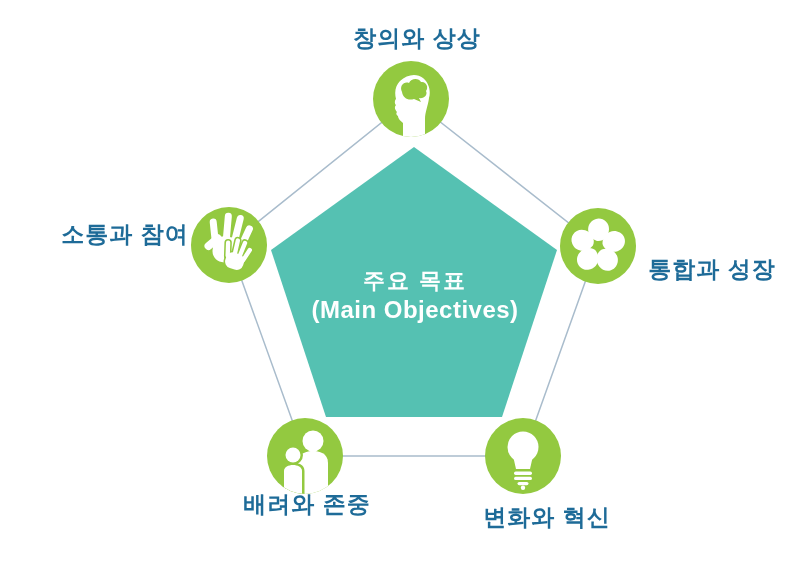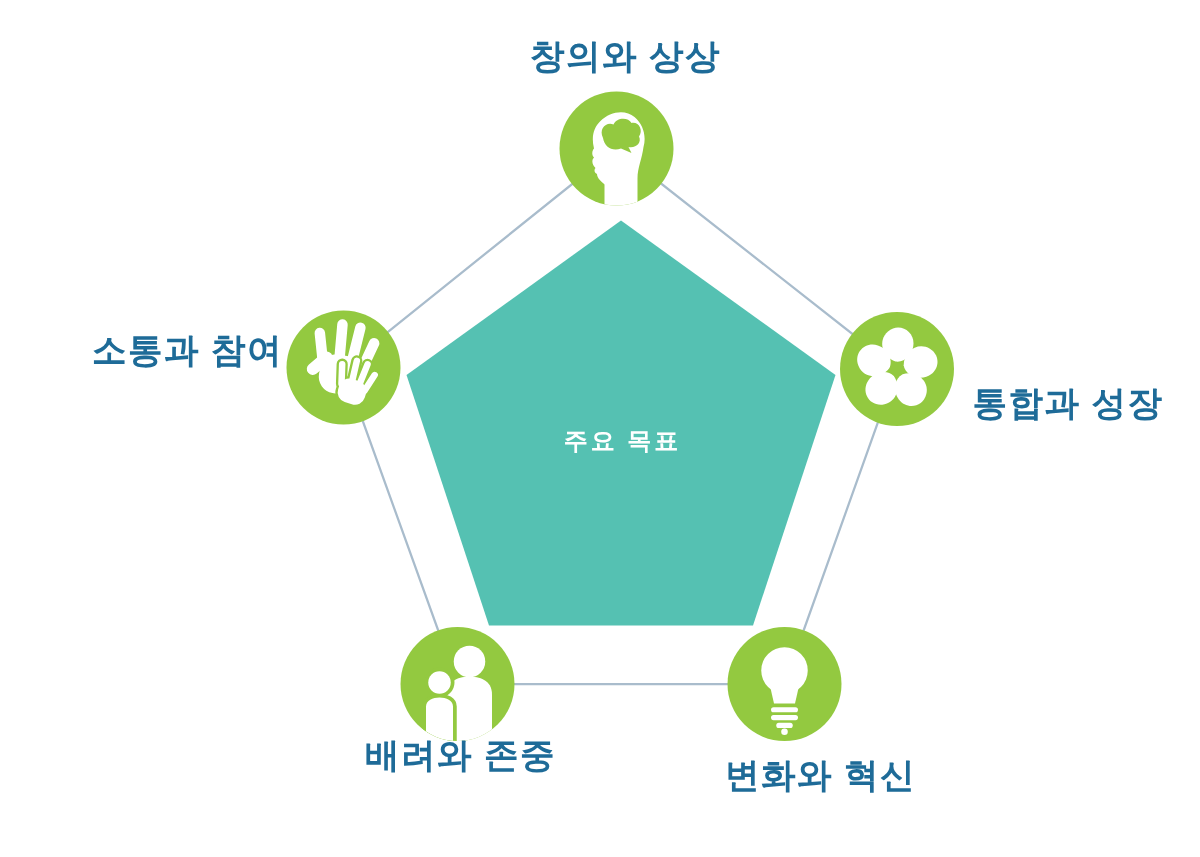--- a/index.html
+++ b/index.html
@@ -40,21 +40,21 @@
   .center-text {
     position: absolute;
     left: 415px;
     top: 295px;
     transform: translate(-50%, -50%);
     text-align: center;
     color: var(--white);
     font-weight: bold;
     white-space: nowrap;
   }
-  .center-text .ko { font-size: 16px; letter-spacing: 2px; margin-bottom: 0; }
+  .center-text .ko { font-size: 22px; letter-spacing: 2px; margin-bottom: 0; }
   .center-text .en { font-size: 24px; letter-spacing: 0.5px; }
 
   .outer-line   { fill: none; stroke: var(--line); stroke-width: 1.5px; }
   .teal-shape   { fill: var(--teal); }
   .node-circle  { fill: var(--green); }
   .icon-white   { fill: var(--white); }
   .icon-green   { fill: var(--green); }
   .icon-outline { stroke: var(--green); stroke-width: 5px; fill: var(--green); stroke-linejoin: round; }
 </style>
 </head>
@@ -169,15 +169,16 @@
   </svg>
 
   <div class="node-label label-top">창의와 상상</div>
   <div class="node-label label-left">소통과 참여</div>
   <div class="node-label label-right">통합과 성장</div>
   <div class="node-label label-bottom-left">배려와 존중</div>
   <div class="node-label label-bottom-right">변화와 혁신</div>
 
   <div class="center-text">
     <div class="ko">주요 목표</div>
+    <div class="en">(Main Objectives)</div>
   </div>
 
 </div>
 
 </body></html>

